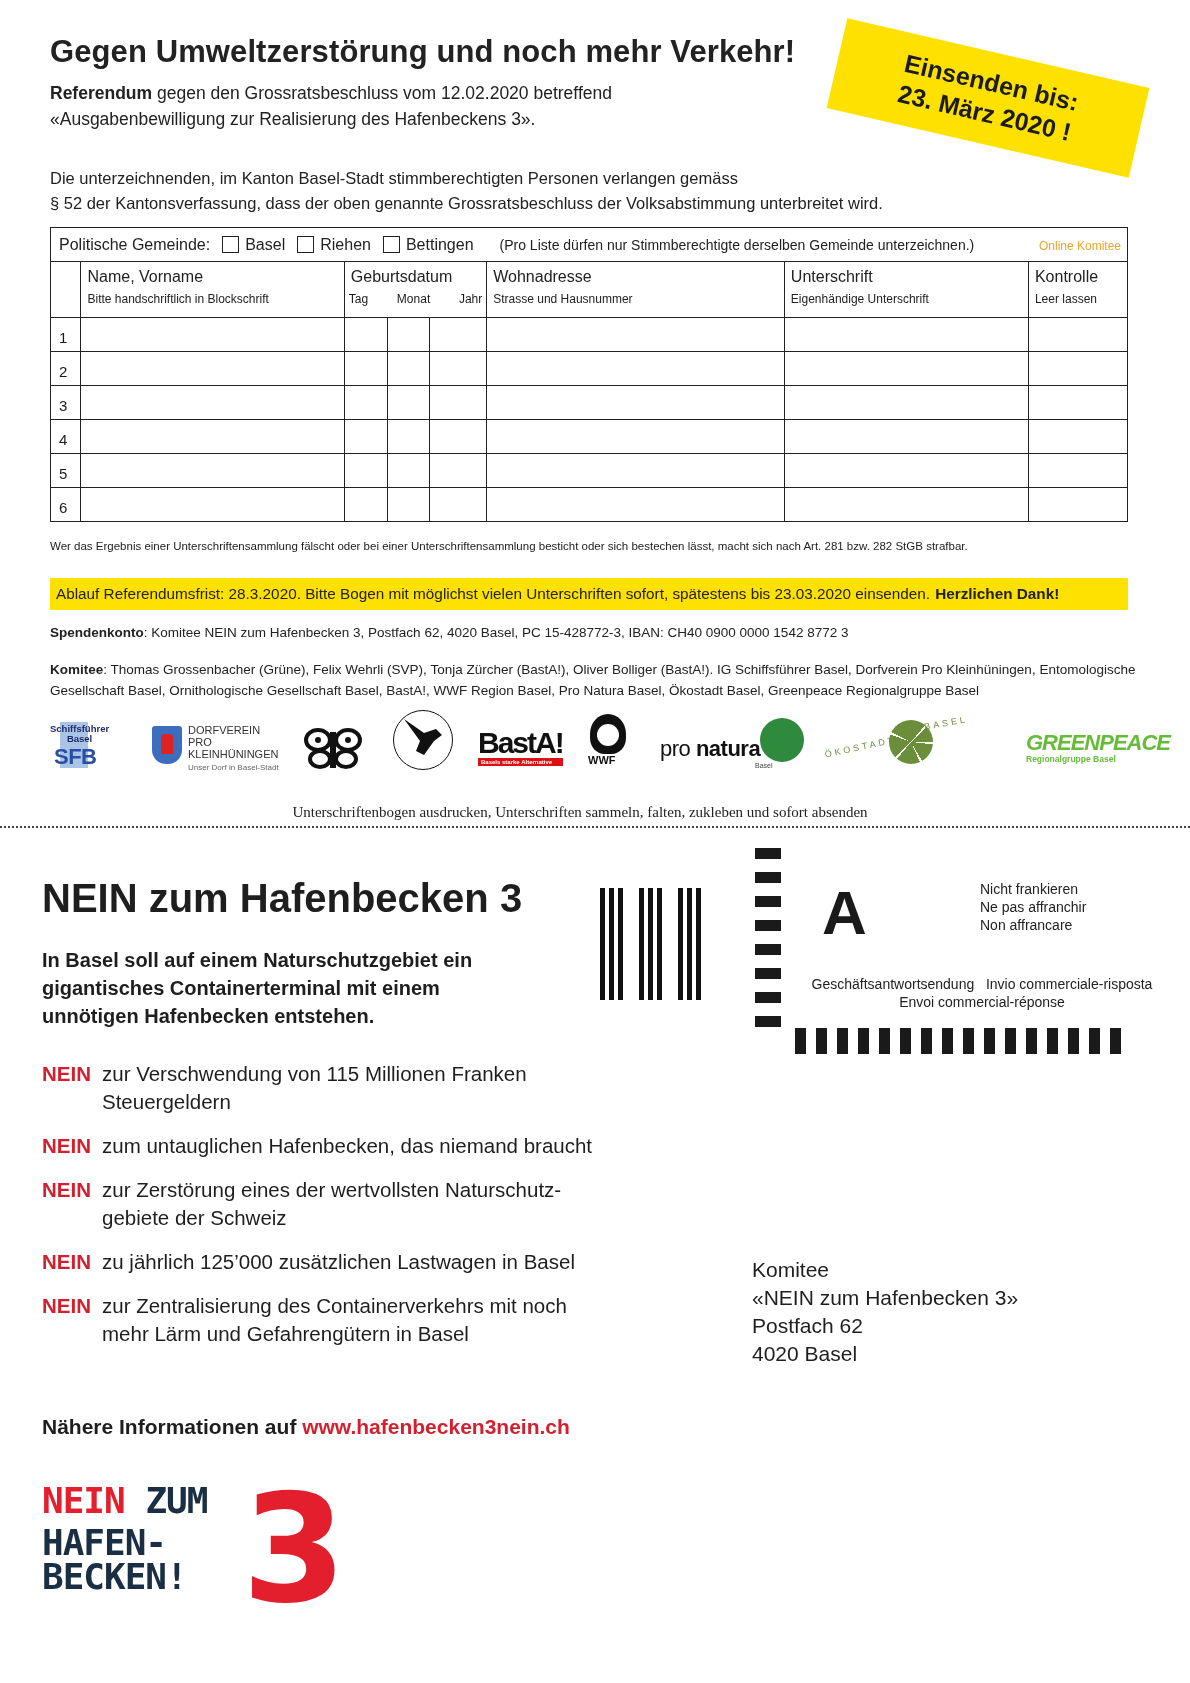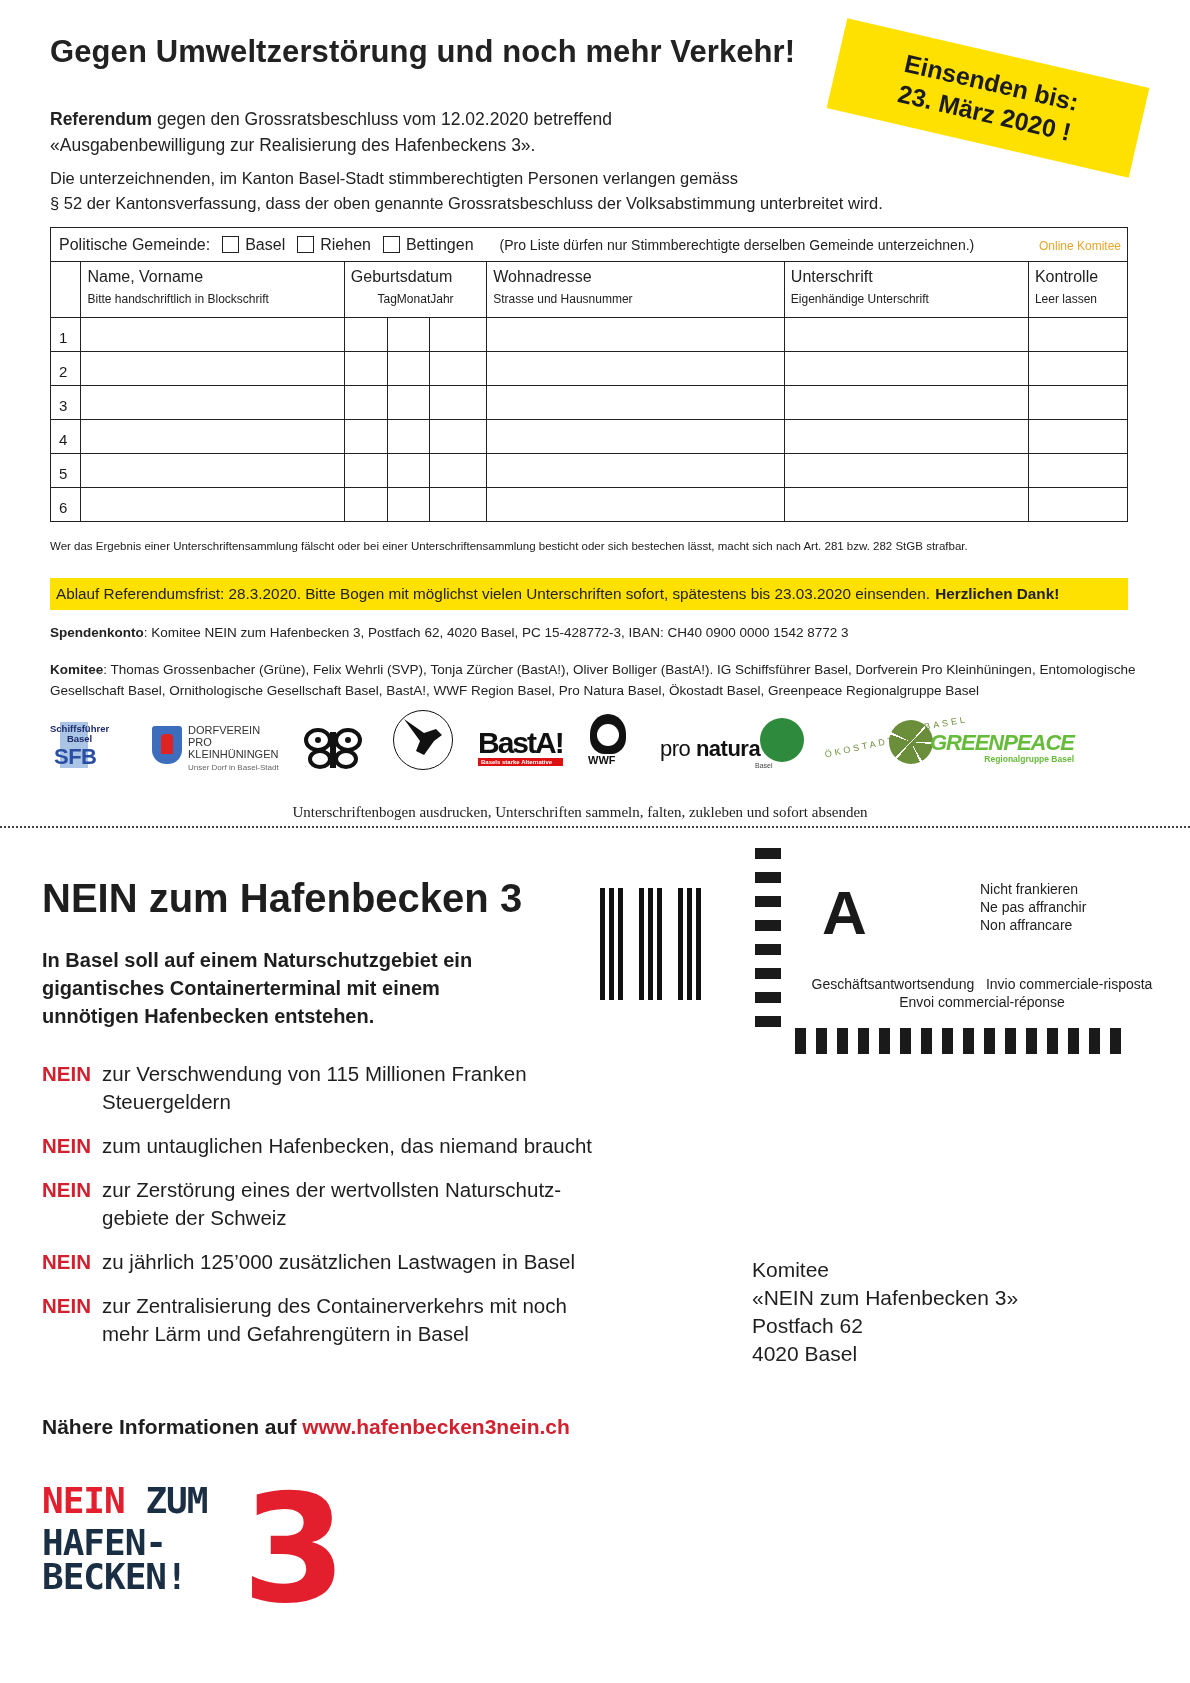--- a/index.html
+++ b/index.html
@@ -2,21 +2,21 @@
 <html><head>
 <meta charset="utf-8">
 <style>
   * { box-sizing: border-box; margin: 0; padding: 0; }
   html, body { width: 1190px; height: 1683px; background: #ffffff; }
   body { position: relative; font-family: "Liberation Sans", "DejaVu Sans", sans-serif; color: #1a1a1a; overflow: hidden; }
   .abs { position: absolute; }
 
   
   .main-title { left: 50px; top: 34px; font-size: 31px; font-weight: bold; color: #222; letter-spacing: 0.1px; }
-  .ref-text { left: 50px; top: 106px; font-size: 17.5px; line-height: 26px; color: #222; width: 760px; }
+  .ref-text { left: 50px; top: 80px; font-size: 17.5px; line-height: 26px; color: #222; width: 760px; }
   .ref-text b { font-weight: bold; }
   .demand-text { left: 50px; top: 166px; font-size: 16.5px; line-height: 25px; color: #222; width: 960px; }
 
   
   .deadline-tag { left: 833px; top: 52px; width: 310px; height: 92px; background: #ffe100; transform: rotate(13deg); display: flex; flex-direction: column; align-items: center; justify-content: center; }
   .deadline-tag span { font-size: 25px; font-weight: bold; color: #1c1c1c; line-height: 31px; }
 
   
   .form-table { left: 50px; top: 227px; width: 1078px; border: 1.5px solid #222; }
   .gemeinde-row { height: 34px; border-bottom: 1.5px solid #222; display: flex; align-items: center; padding-left: 8px; font-size: 16px; color: #222; position: relative; }
@@ -25,21 +25,21 @@
   .online-komitee { position: absolute; right: 6px; top: 11px; font-size: 12px; color: #e8a52a; }
 
   table.sig { border-collapse: collapse; width: 100%; table-layout: fixed; }
   table.sig td, table.sig th { border: 1.5px solid #222; font-weight: normal; text-align: left; vertical-align: top; }
   table.sig tr:first-child th { border-top: none; }
   table.sig tr td:first-child, table.sig tr th:first-child { border-left: none; }
   table.sig tr td:last-child, table.sig tr th:last-child { border-right: none; }
   table.sig tr:last-child td { border-bottom: none; }
   .hdr-main { font-size: 16px; color: #222; display: block; padding: 6px 0 0 6px; }
   .hdr-sub { font-size: 12px; color: #222; display: block; padding: 6px 0 0 6px; }
-  .hdr-sub-date { display: flex; justify-content: center; font-size: 12px; padding: 6px 4px 0 4px; }
+  .hdr-sub-date { display: flex; justify-content: space-between; font-size: 12px; padding: 6px 4px 0 4px; }
   table.sig tr.hdr th { height: 55px; }
   table.sig tr.datarow td { height: 34px; }
   .rownum { font-size: 15px; padding: 7px 0 0 8px !important; vertical-align: middle !important; }
 
   .warning-text { left: 50px; top: 540px; font-size: 11.5px; color: #222; }
   .yellow-bar { left: 50px; top: 578px; width: 1078px; height: 32px; background: #ffe100; display: flex; align-items: center; padding-left: 6px; font-size: 15.3px; color: #222; white-space: nowrap; }
   .yellow-bar b { font-weight: bold; margin-left: 5px; }
 
   .spenden { left: 50px; top: 625px; font-size: 13.5px; color: #222; }
   .komitee { left: 50px; top: 659px; font-size: 13.5px; line-height: 21px; color: #222; width: 1100px; }
@@ -68,21 +68,21 @@
   .wwf .t { font-size: 11px; font-weight: bold; color: #111; }
   .pronatura { left: 612px; top: 8px; width: 140px; height: 50px; }
   .pronatura .t { position: absolute; left: 0; top: 18px; font-size: 22px; color: #111; letter-spacing: -0.5px; }
   .pronatura .t b { font-weight: bold; }
   .pronatura .c { position: absolute; left: 100px; top: 0; width: 44px; height: 44px; border-radius: 50%; background: #2e8b3e; }
   .pronatura .s { position: absolute; left: 95px; top: 44px; font-size: 7px; color: #444; }
   .oekostadt { left: 776px; top: 8px; width: 160px; height: 52px; }
   .oekostadt .t1 { position: absolute; left: 0; top: 24px; font-size: 9px; letter-spacing: 3px; color: #6b8e3a; transform: rotate(-12deg); }
   .oekostadt .c { position: absolute; left: 65px; top: 2px; width: 44px; height: 44px; border-radius: 50%; background: conic-gradient(#6b8e3a 0 40deg, #fff 40deg 46deg, #6b8e3a 46deg 90deg, #fff 90deg 96deg, #6b8e3a 96deg 150deg, #fff 150deg 156deg, #6b8e3a 156deg 220deg, #fff 220deg 226deg, #6b8e3a 226deg 290deg, #fff 290deg 296deg, #6b8e3a 296deg 360deg); }
   .oekostadt .t2 { position: absolute; left: 100px; top: 0; font-size: 9px; letter-spacing: 3px; color: #6b8e3a; transform: rotate(-10deg); }
-  .greenpeace { left: 882px; top: 22px; text-align: right; }
+  .greenpeace { left: 978px; top: 22px; text-align: left; }
   .greenpeace .t { font-size: 22px; font-weight: bold; font-style: italic; color: #66bb3a; letter-spacing: -1px; line-height: 22px; }
   .greenpeace .s { font-size: 8.5px; font-weight: bold; color: #66bb3a; }
 
   .fold-note { left: 0; top: 804px; width: 1190px; text-align: center; font-family: "Liberation Serif", "DejaVu Serif", serif; font-size: 15px; color: #222; padding-right: 30px; }
   .fold-line { left: 0; top: 826px; width: 1190px; border-top: 2px dotted #444; }
 
   
   .nein-title { left: 42px; top: 876px; font-size: 40px; font-weight: bold; color: #1e1e1e; }
   .intro { left: 42px; top: 946px; font-size: 20px; font-weight: bold; line-height: 28px; color: #1e1e1e; width: 480px; }
   .nein-list { left: 42px; top: 1060px; width: 620px; }

